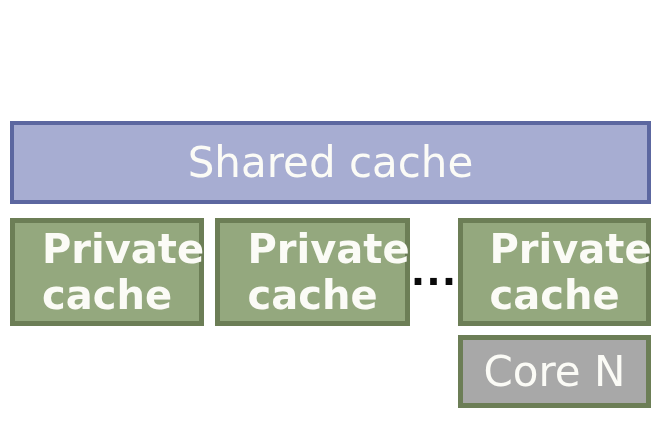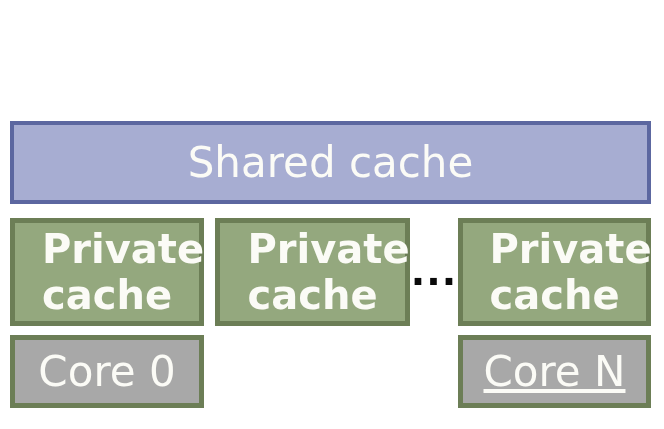--- a/index.html
+++ b/index.html
@@ -52,21 +52,21 @@
   .pc2 { left: 458px; width: 193px; }
   
   .core {
     top: 335px; height: 73px;
     background: var(--core-fill, #a8a8a8);
     border: 5px solid var(--cache-core-border, #6c7e56);
     font-size: 42px;
   }
   .core0 { left: 10px;  width: 194px; }
   .core1 { left: 215px; width: 195px; }
-  .core2 { left: 458px; width: 193px; text-decoration: underline; }
+  .core2 { left: 458px; width: 193px; }
   
   .ellipsis {
     position: absolute;
     left: 410px; top: 250px; width: 48px;
     text-align: center;
     font-size: 38px;
     font-weight: 700;
     letter-spacing: 1px;
     color: var(--ellipsis, #0a0a0a);
   }
@@ -88,22 +88,19 @@
   <div class="block private-cache pc1">
     <span class="label">Private cache</span>
   </div>
 
   <div class="ellipsis">...</div>
 
   <div class="block private-cache pc2">
     <span class="label">Private cache</span>
   </div>
 
-  <div class="block core core0">
-    <span class="label">Core 0</span>
-  </div>
 
 
   <div class="block core core2">
     <span class="label">Core N</span>
   </div>
 
 </div>
 
 </body></html>

